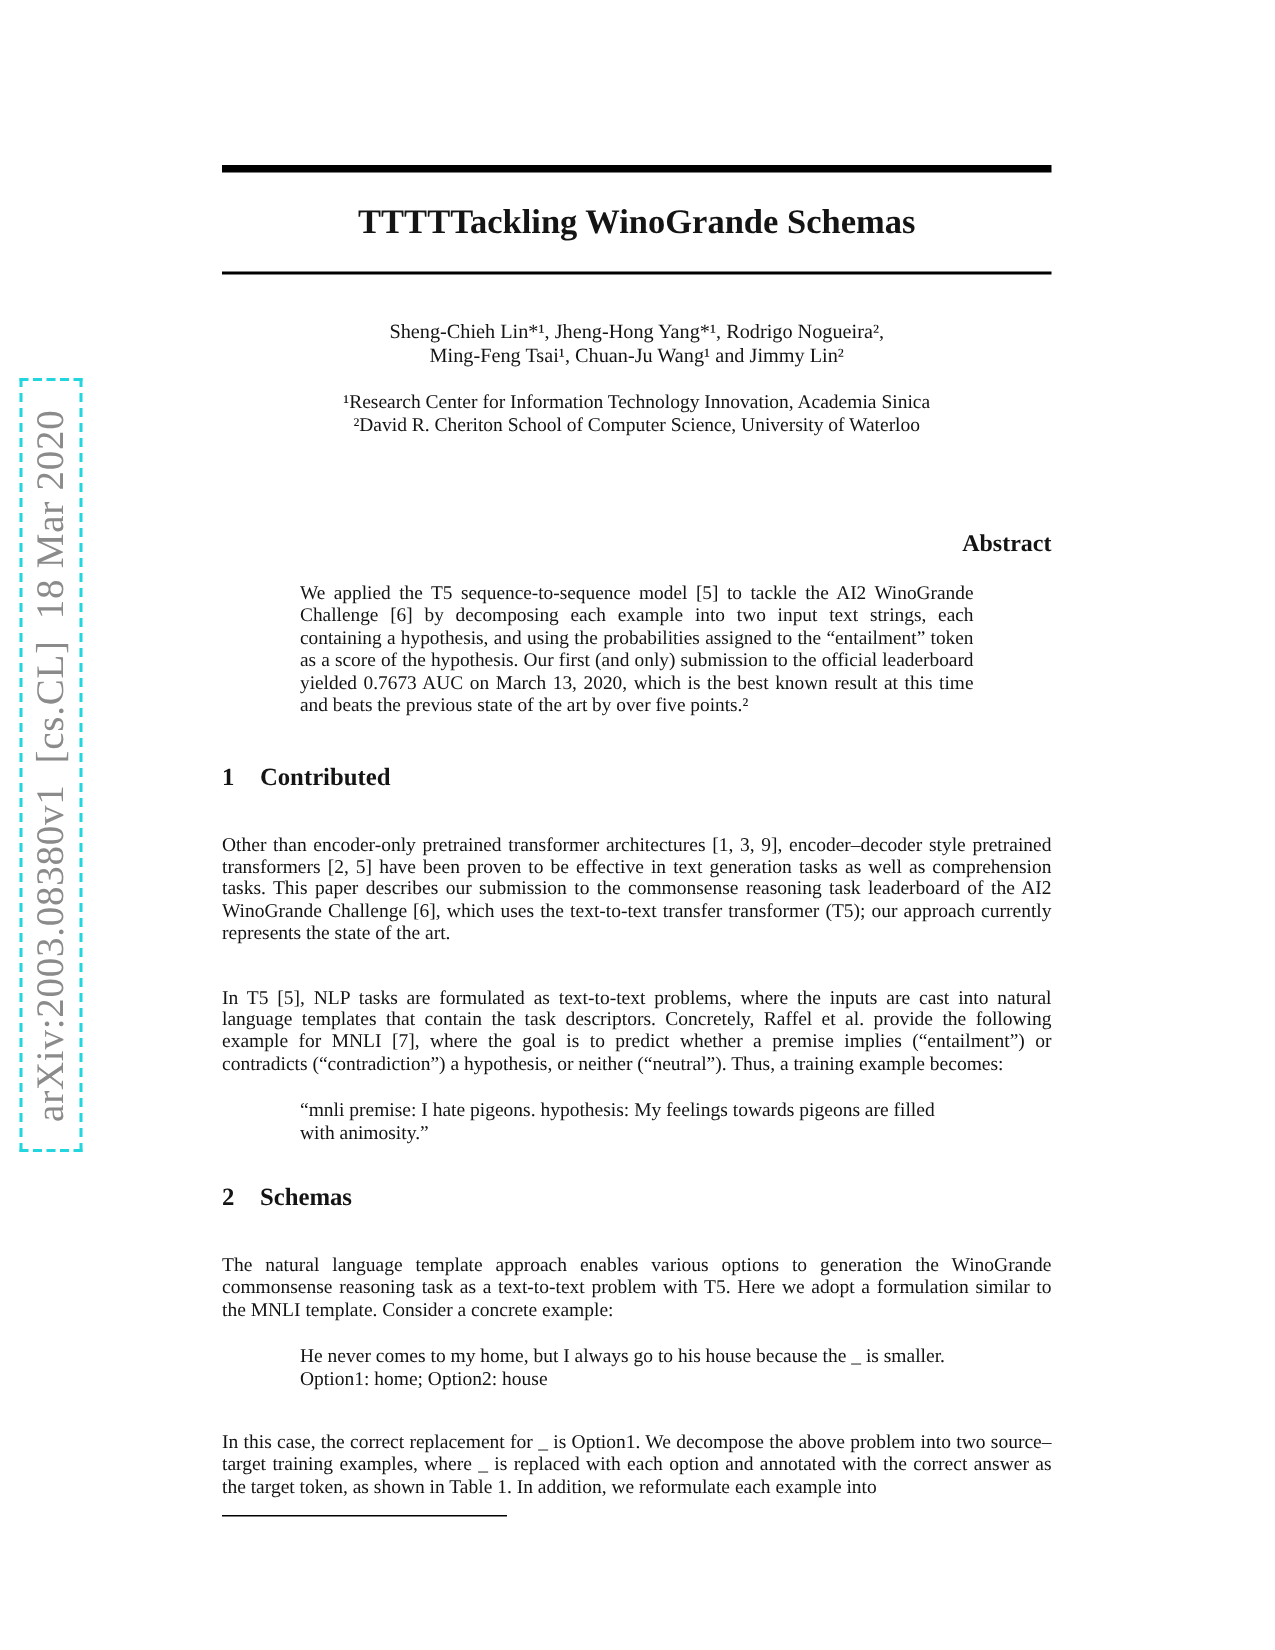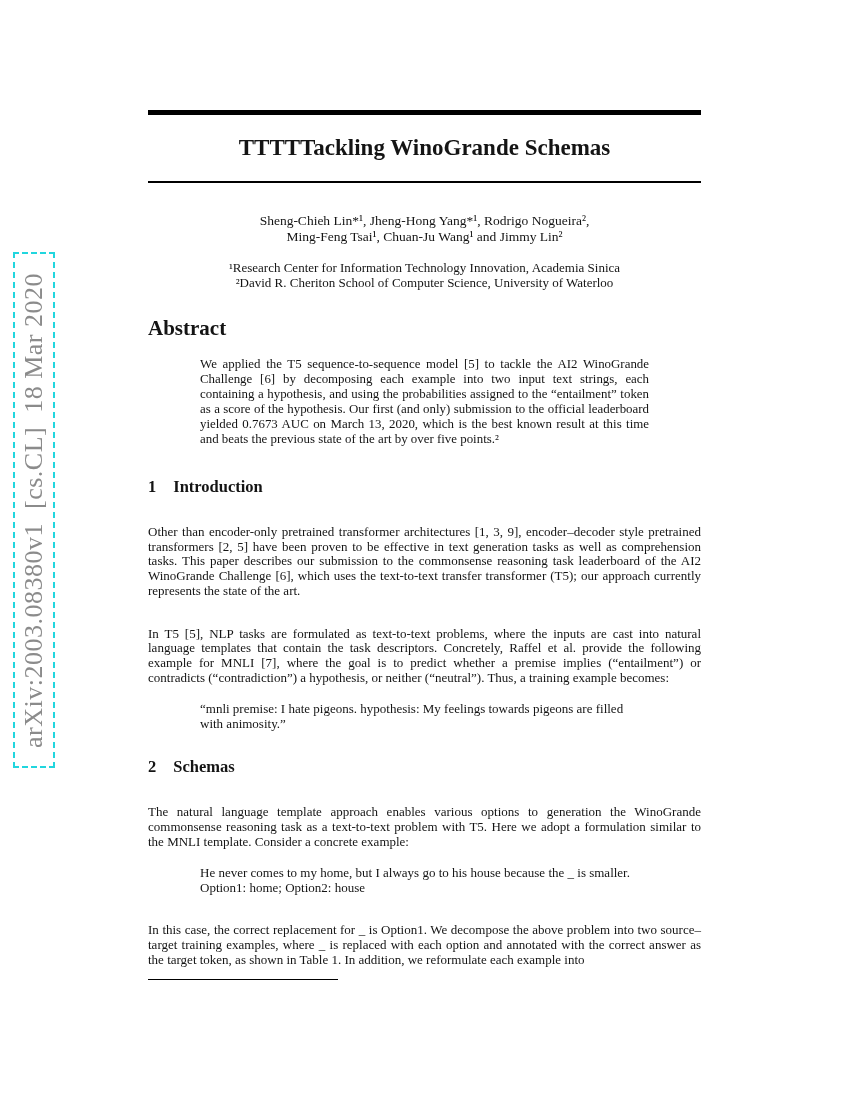--- a/index.html
+++ b/index.html
@@ -54,24 +54,24 @@
     white-space: pre-line;
   }
   .affiliations {
     text-align: center;
     font-size: 13px; line-height: 15px;
     margin-top: 16px;
     white-space: pre-line;
   }
 
   .abstract-heading {
-    text-align: left;
+    text-align: right;
     font-weight: bold;
-    font-size: 21px;
-    margin-top: 26px;
+    font-size: 16px;
+    margin-top: 64px;
   }
   .abstract-body {
     margin-top: 16px;
     padding: 0 52px;
     text-align: justify;
     font-size: 12.9px; line-height: 15px;
   }
 
   .section-heading {
     margin-top: 30px;
@@ -121,21 +121,21 @@
 
   <div class="affiliations">¹Research Center for Information Technology Innovation, Academia Sinica
 ²David R. Cheriton School of Computer Science, University of Waterloo</div>
 
   <div class="abstract-heading">Abstract</div>
 
   <div class="abstract-body">We applied the T5 sequence-to-sequence model [5] to tackle the AI2 WinoGrande Challenge [6] by decomposing each example into two input text strings, each containing a hypothesis, and using the probabilities assigned to the “entailment” token as a score of the hypothesis. Our first (and only) submission to the official leaderboard yielded 0.7673 AUC on March 13, 2020, which is the best known result at this time and beats the previous state of the art by over five points.²</div>
 
   <div class="section-heading">
     <span class="sec-num">1</span>
-    <span>Introduction</span>
+    <span>Contributed</span>
   </div>
 
   <div class="para first">Other than encoder-only pretrained transformer architectures [1, 3, 9], encoder–decoder style pretrained transformers [2, 5] have been proven to be effective in text generation tasks as well as comprehension tasks.  This paper describes our submission to the commonsense reasoning task leaderboard of the AI2 WinoGrande Challenge [6], which uses the text-to-text transfer transformer (T5); our approach currently represents the state of the art.</div>
 
   <div class="para">In T5 [5], NLP tasks are formulated as text-to-text problems, where the inputs are cast into natural language templates that contain the task descriptors. Concretely, Raffel et al. provide the following example for MNLI [7], where the goal is to predict whether a premise implies (“entailment”) or contradicts (“contradiction”) a hypothesis, or neither (“neutral”). Thus, a training example becomes:</div>
 
   <div class="quote">“mnli premise: I hate pigeons. hypothesis: My feelings towards pigeons are filled
 with animosity.”</div>
 
 

